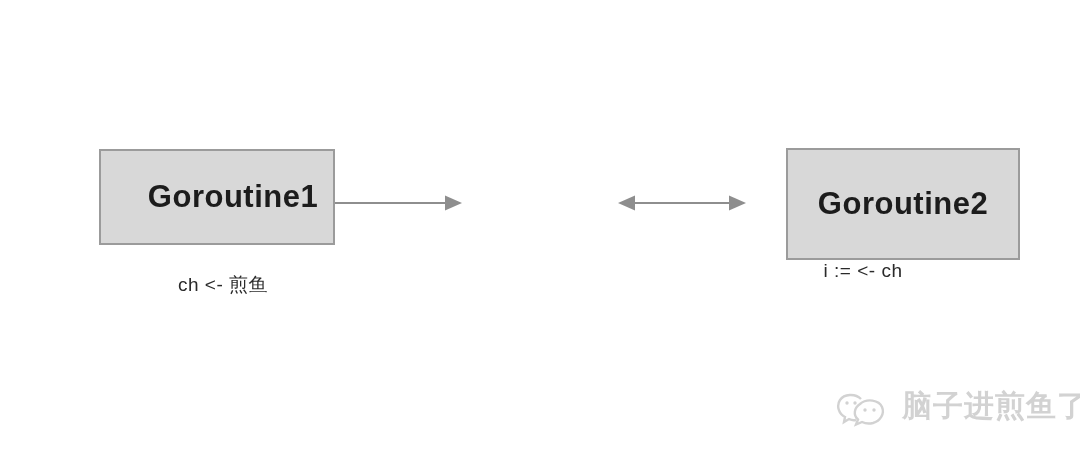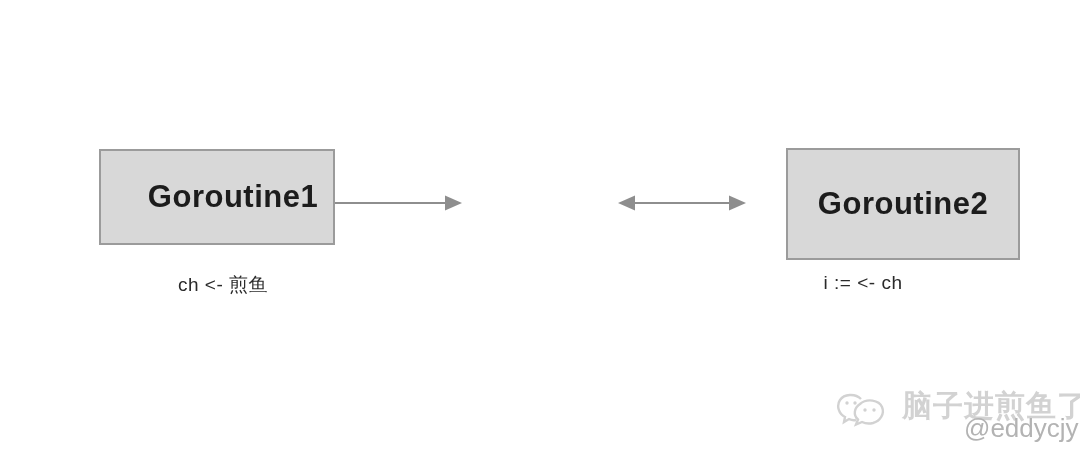--- a/index.html
+++ b/index.html
@@ -36,21 +36,21 @@
   .circle{left:462px;top:124px;width:156px;height:156px;border-radius:50%;font-size:30px;}
   .box2{left:746px;top:148px;width:234px;height:112px;margin-left:40px;}
   .code-label{
     position:absolute;
     color:#2a2a2a;
     font-size:19px;
     text-align:center;
     letter-spacing:0.5px;
   }
   .code1{left:99px;top:272px;width:248px;}
-  .code2{left:746px;top:272px;width:234px;}
+  .code2{left:746px;top:260px;width:234px;}
   .watermark{position:absolute;left:836px;top:386px;width:244px;height:64px;color:var(--watermark);}
   .wm-icon{position:absolute;left:0;top:4px;}
   .wm-icon circle.eye{fill:var(--watermark);stroke:none;}
   .wm-icon path,.wm-icon ellipse{fill:none;stroke:var(--watermark);stroke-width:2.4;}
   .wm-brand{
     position:absolute;left:58px;top:0px;
     font-size:30px;font-weight:700;letter-spacing:1px;
     white-space:nowrap;
     margin-left:8px;
   }
@@ -92,16 +92,15 @@
   <div class="watermark">
     <svg class="wm-icon" width="58" height="50" viewBox="0 0 58 50">
       <path d="M 25 9 C 19 3 8 4 4 10 C 0 16 3 24 9 27 L 8 32 L 13 29 C 15 30 18 30.5 20 30"></path>
       <circle class="eye" cx="11" cy="13" r="1.7"></circle>
       <circle class="eye" cx="19" cy="13" r="1.7"></circle>
       <path d="M 24 14 C 31 8 43 10 46 17 C 49 24 44 31 37 33 C 33 34 29 33.5 26 32 L 20 34.5 L 22 29.5 C 17 25 18 18 24 14 Z"></path>
       <circle class="eye" cx="29" cy="20" r="1.7"></circle>
       <circle class="eye" cx="38" cy="20" r="1.7"></circle>
     </svg>
     <span class="wm-brand">脑子进煎鱼了</span>
-    <span class="wm-handle">@eddycjy</span>
   </div>
 
 </div>
 
 </body></html>

